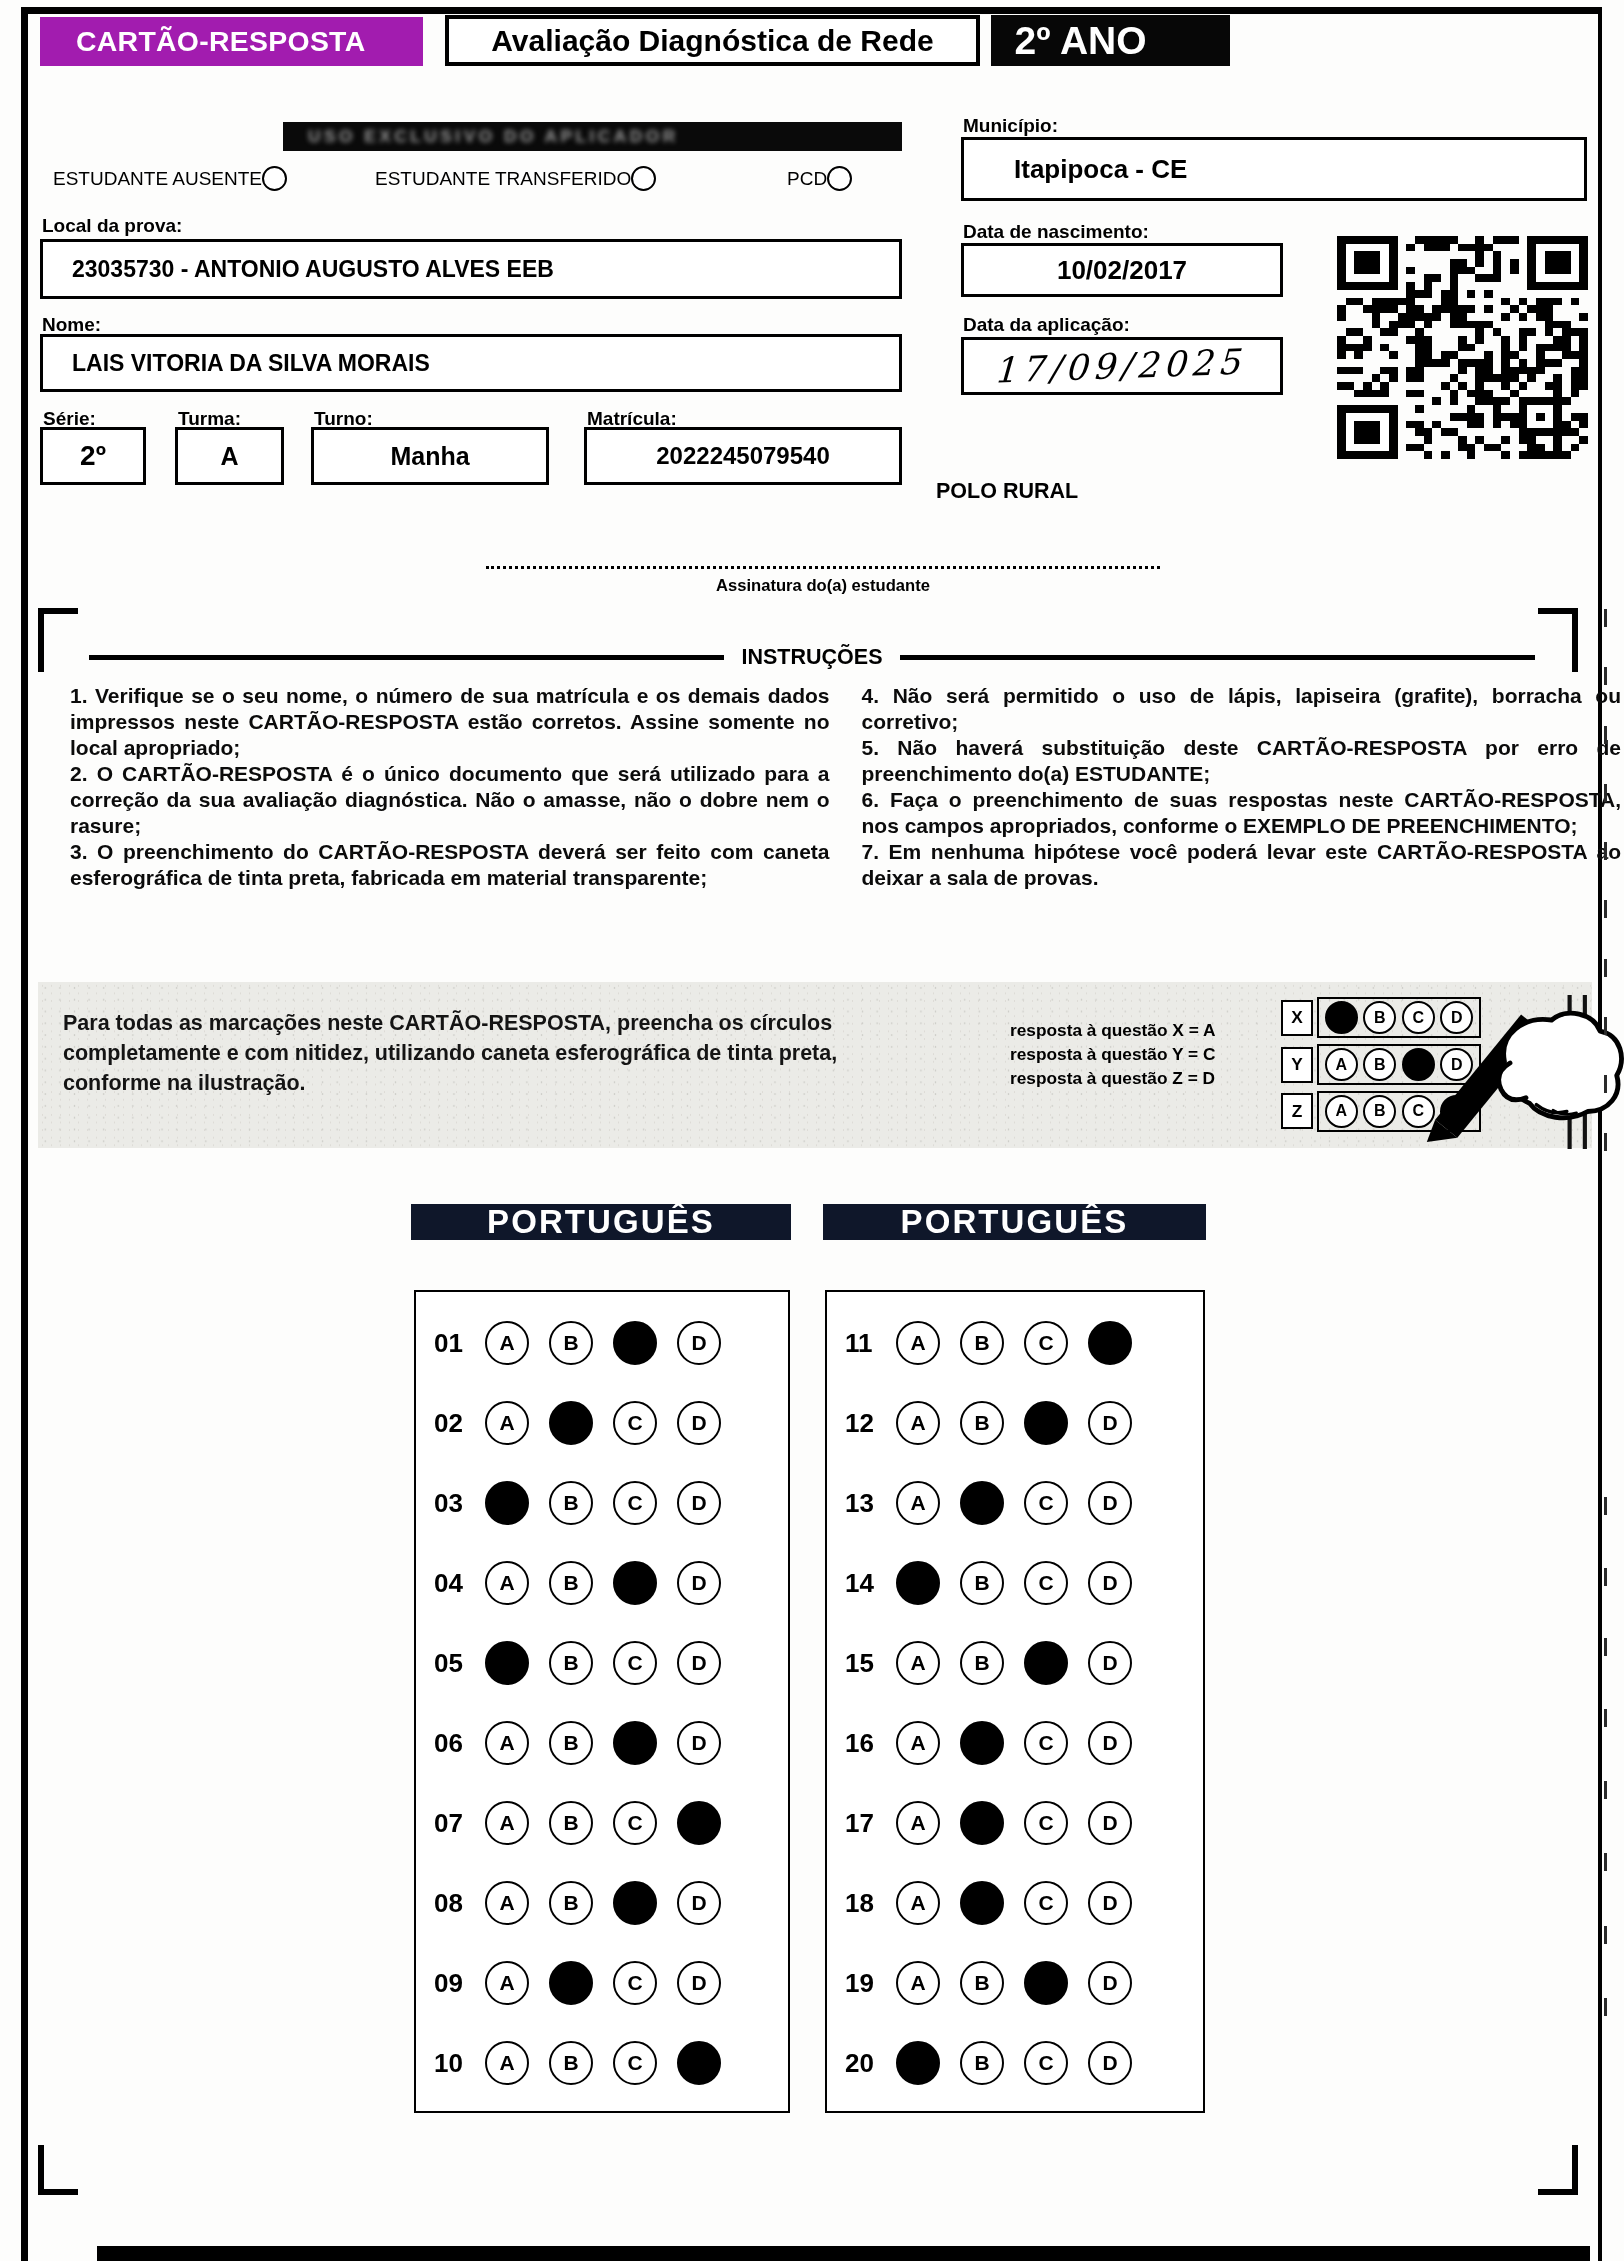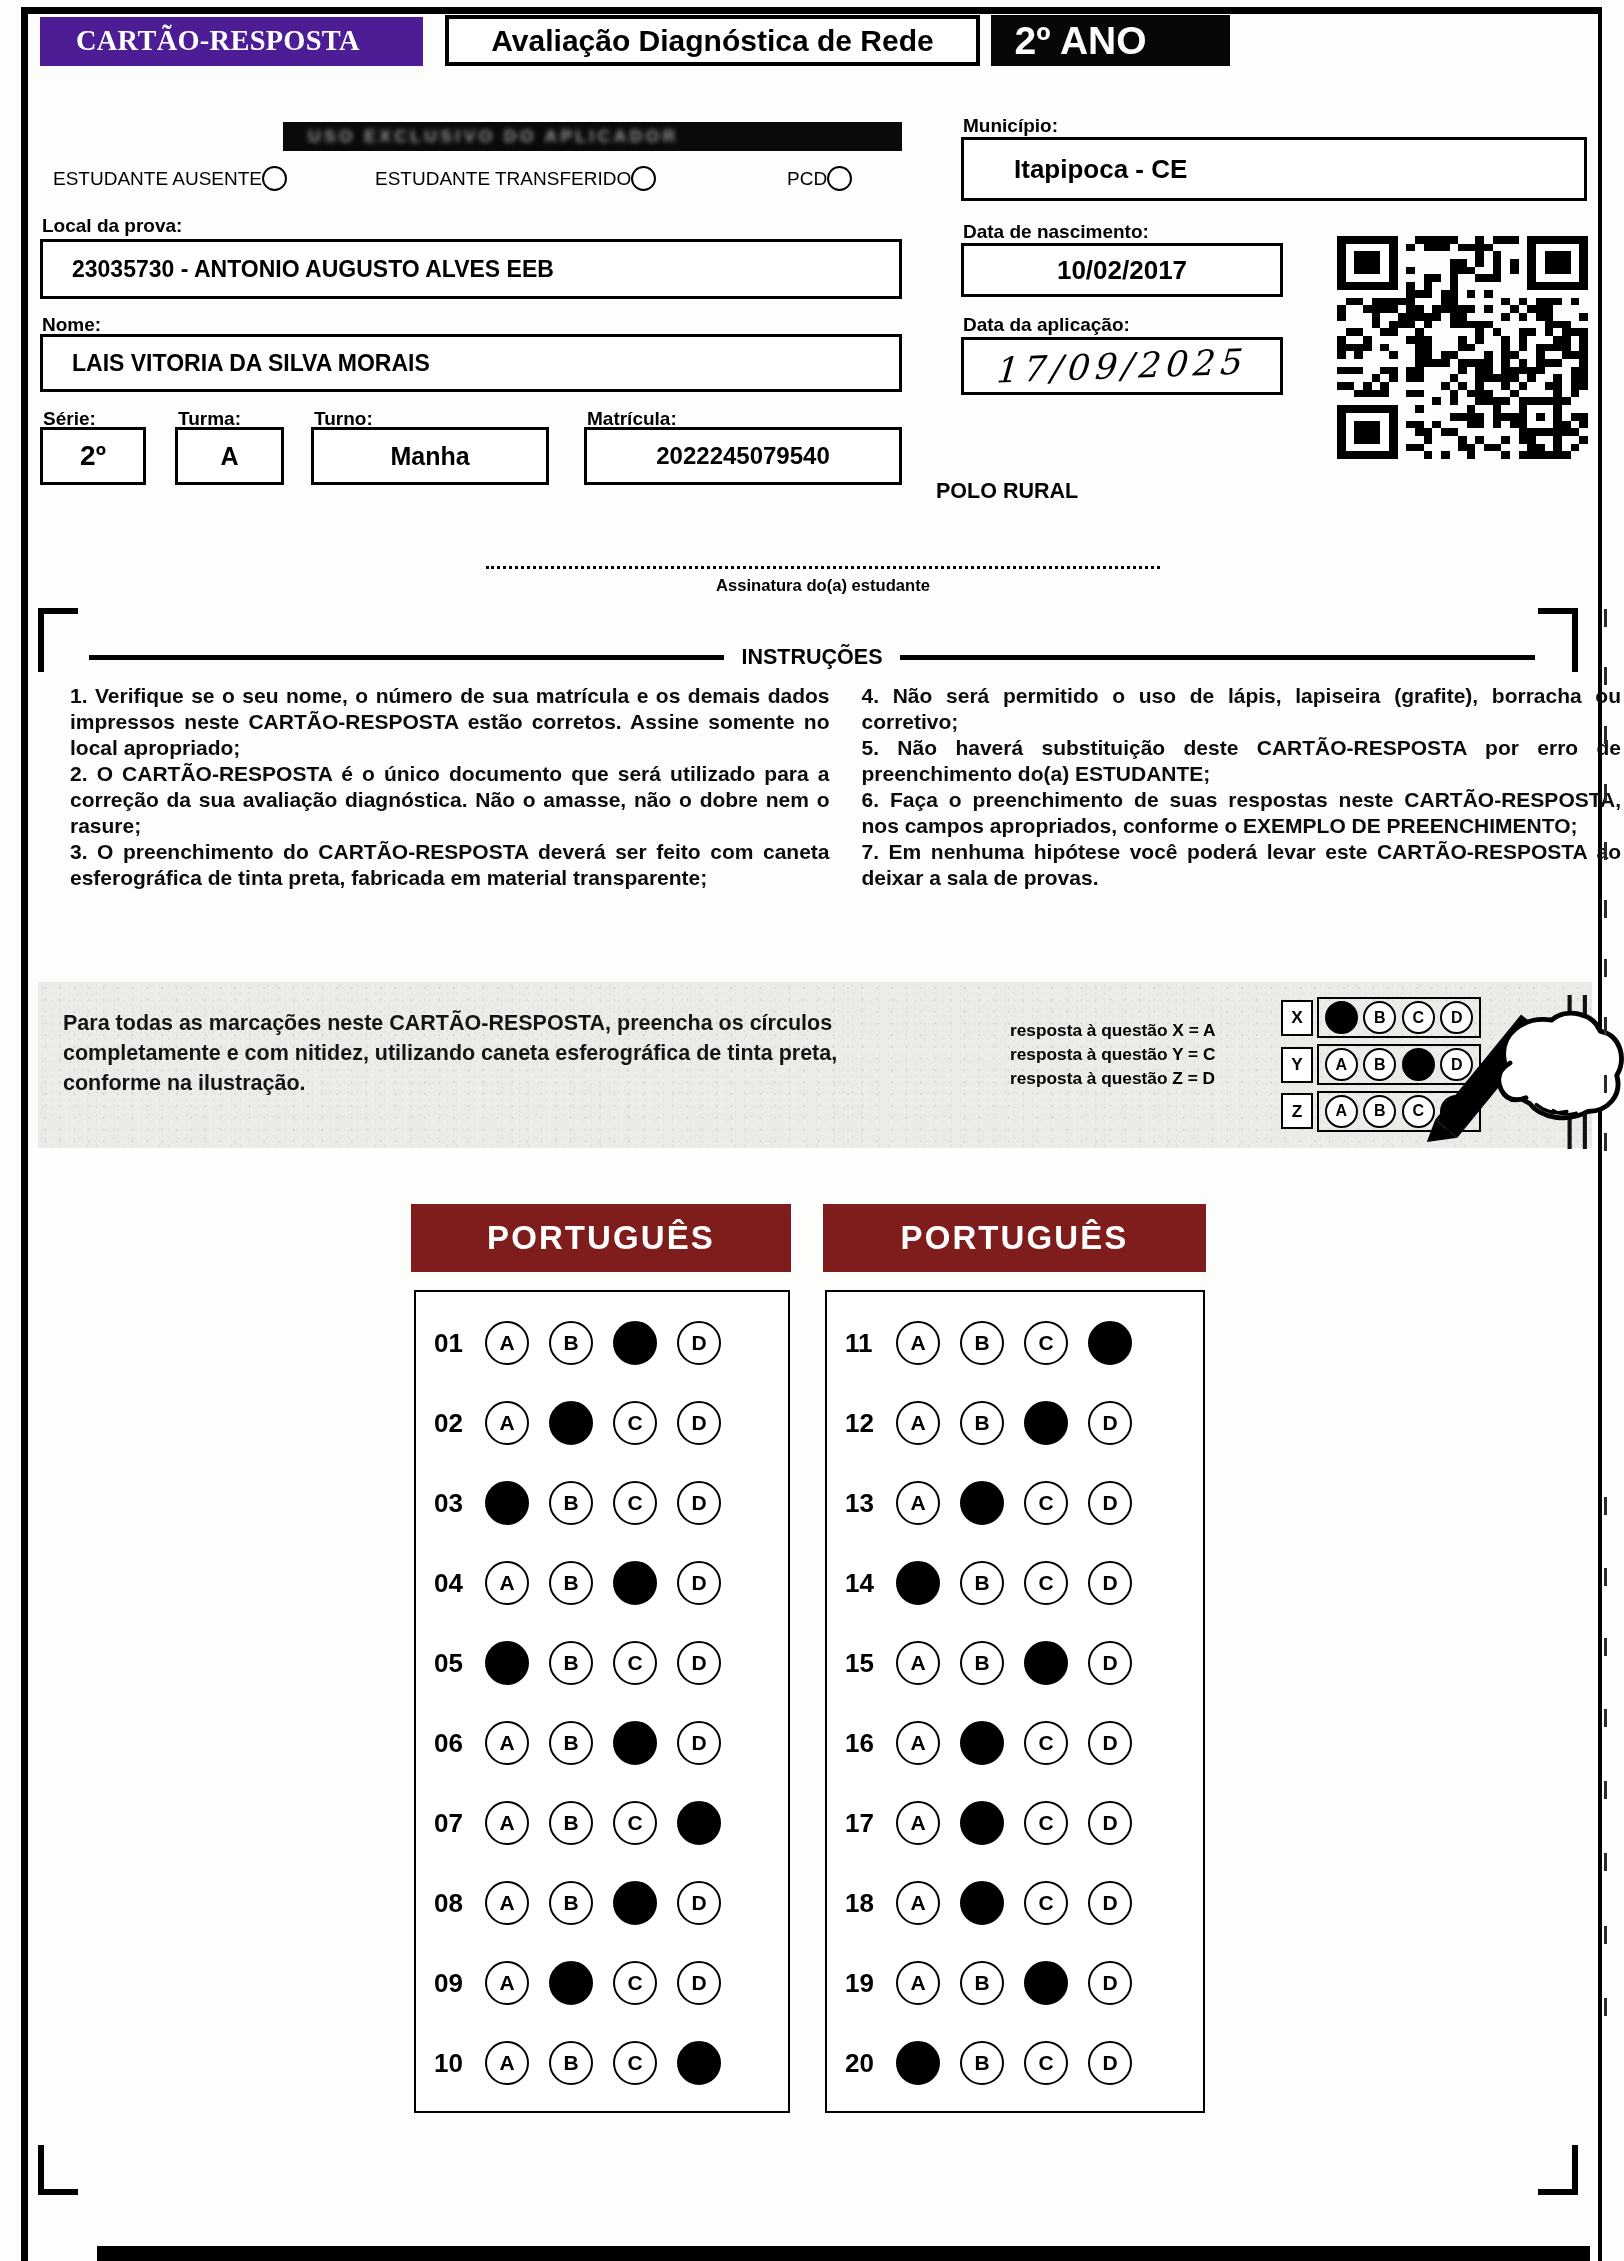--- a/index.html
+++ b/index.html
@@ -11,22 +11,22 @@
     color:#000;
     overflow:hidden;
   }
   .abs { position:absolute; }
 
   
   #frame { left:21px; top:7px; width:1581px; height:2254px;
     border-left:7.6px solid #000; border-top:7px solid #000; border-right:4.9px solid #000; }
 
   
-  #hdr-card { left:40px; top:16.6px; width:383px; height:49px; background:#4c1d95; color:#fff;
-    display:flex; align-items:center; padding-left:36px; font-size:28.4px; font-weight:bold; letter-spacing:0.3px;font-family:Liberation Serif, serif; }
+  #hdr-card { left:40px; top:16.6px; width:383px; height:49px; background:#a21caf; color:#fff;
+    display:flex; align-items:center; padding-left:36px; font-size:28.4px; font-weight:bold; letter-spacing:0.3px; }
   #hdr-exam { left:445px; top:15.3px; width:535px; height:51px; border:4.2px solid #000; background:#fff;
     display:flex; align-items:center; justify-content:center; font-size:30px; font-weight:bold; }
   #hdr-grade { left:991px; top:15.3px; width:239px; height:51px; background:#070707; color:#fff;
     display:flex; align-items:center; padding-left:23.6px; font-size:39px; font-weight:bold; }
 
   
   #aplicador { left:283px; top:122px; width:619px; height:29px; background:#0a0a0a;
     display:flex; align-items:center; overflow:hidden; }
   #aplicador span { color:#9a9a9a; filter:blur(2.8px); font-size:17.3px; font-weight:bold;
     letter-spacing:3.5px; padding-left:25px; white-space:nowrap; }
@@ -86,21 +86,21 @@
   .ex-row { display:flex; align-items:center; margin-bottom:5.5px; }
   .ex-label { width:32px; height:36px; border:2.1px solid #000; display:flex; align-items:center;
     justify-content:center; font-weight:bold; font-size:17.3px; background:#fff; margin-right:4.2px; flex:none; }
   .ex-bubbles { display:flex; gap:5.5px; border:2.1px solid #000; padding:2.1px 5.5px; align-items:center; }
   .ex-bubble { width:33px; height:33px; border:2.1px solid #000; border-radius:50%; display:flex;
     align-items:center; justify-content:center; font-weight:bold; font-size:16px; background:#fff; flex:none; }
   .ex-bubble.filled { background:#000; color:#000; }
   #hand-illustration { position:absolute; left:1350px; top:12.5px; width:244px; height:154px; pointer-events:none; }
 
   
-  .sec-hdr { position:absolute; top:1204px; height:68px; background:#7f1d1d; color:#fff; font-weight:bold;
+  .sec-hdr { position:absolute; top:1204px; height:36px; background:#0f172a; color:#fff; font-weight:bold;
     font-size:33px; display:flex; align-items:center; justify-content:center; letter-spacing:2.1px; }
   #sec-hdr-0 { left:411px; width:380px; }
   #sec-hdr-1 { left:823px; width:383px; }
   .answer-box { position:absolute; top:1290px; height:823px; border:2.8px solid #000; background:#fff;
     padding-top:11px; padding-left:18px; }
   #agrid-0 { left:414px; width:376px; }
   #agrid-1 { left:825px; width:380px; }
   .q-row { display:flex; align-items:center; height:80px; }
   .q-num { width:51px; font-weight:bold; font-size:26px; flex:none; }
   .bubble { width:44px; height:44px; border:2.8px solid #000; border-radius:50%; display:flex;

